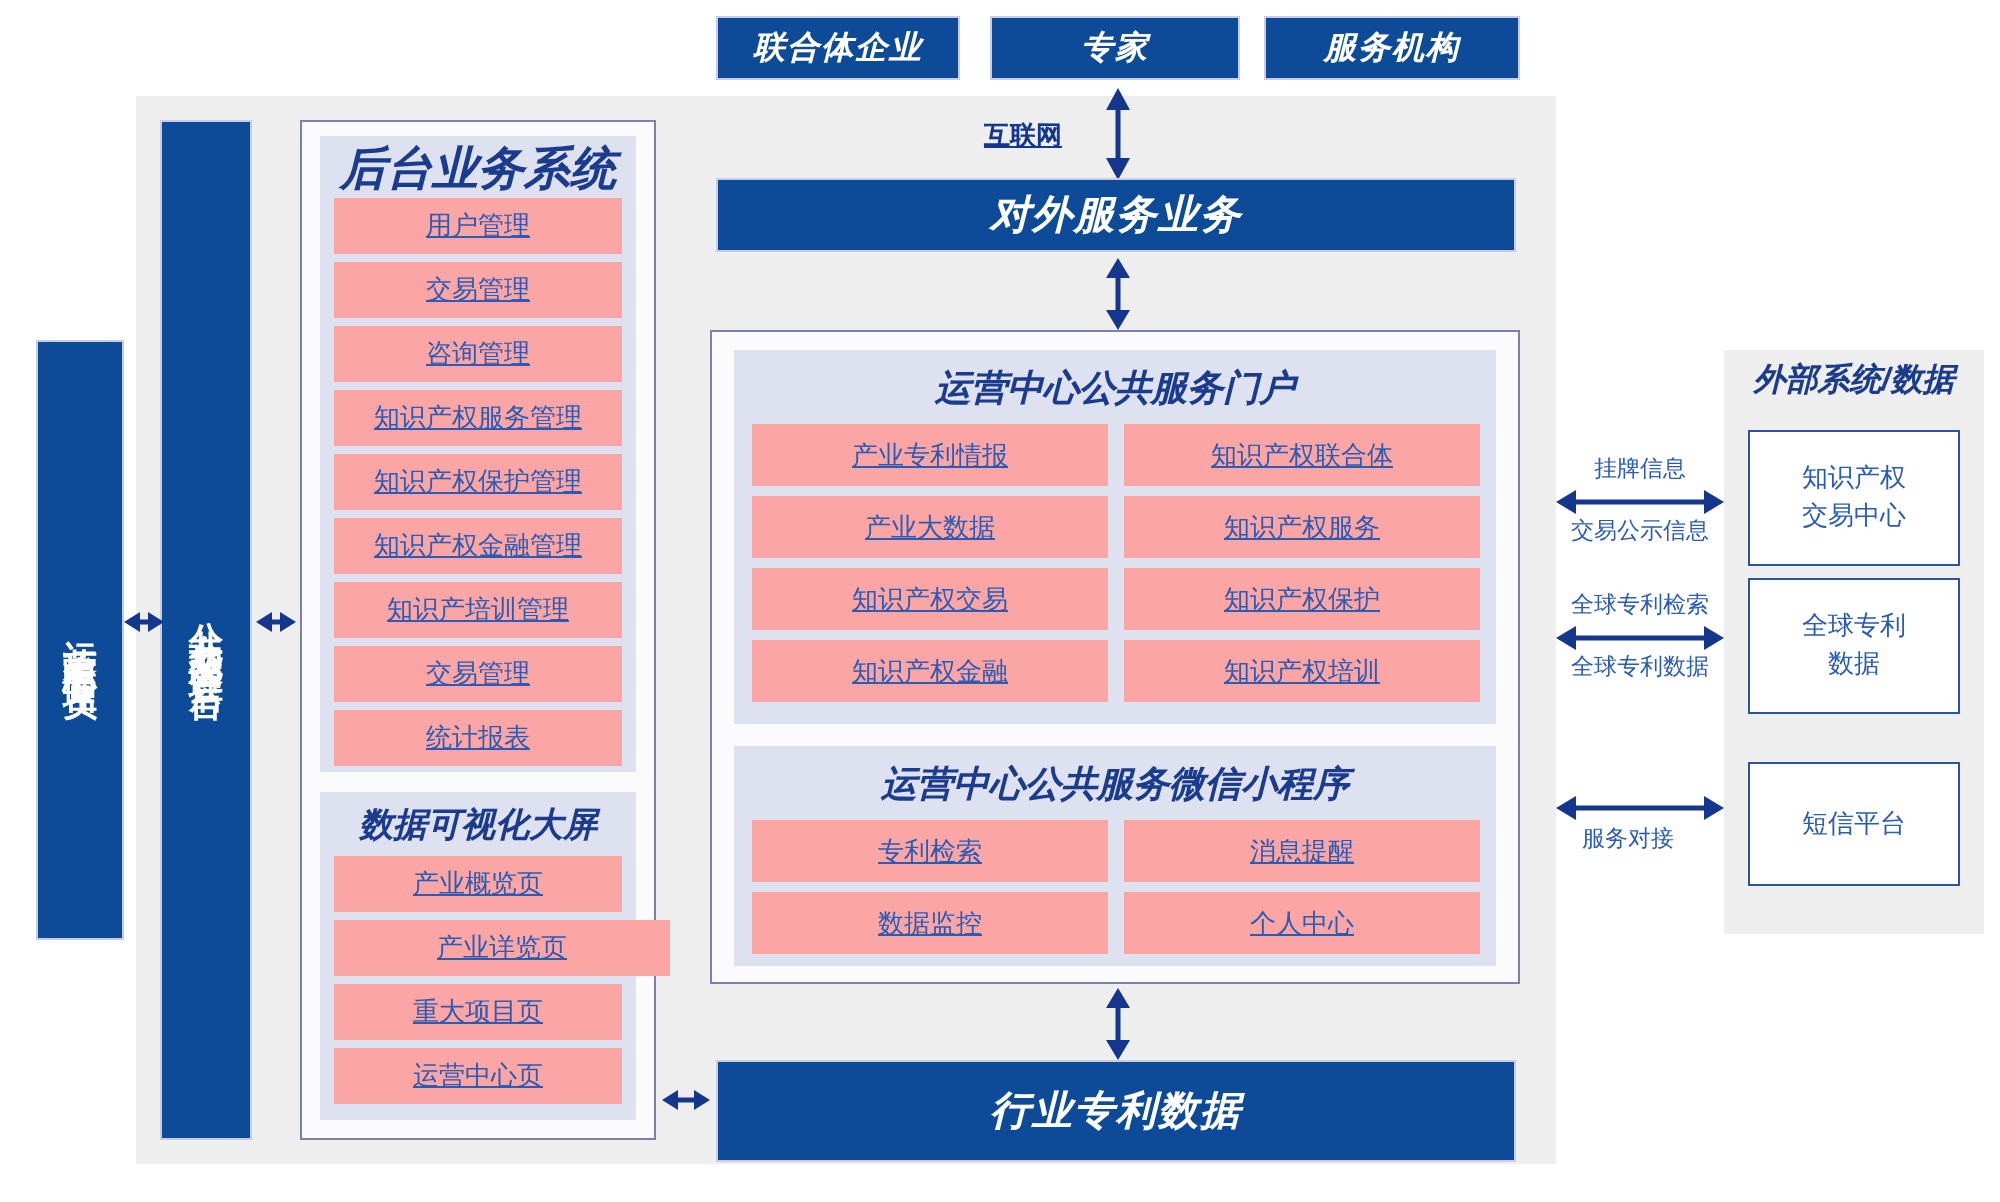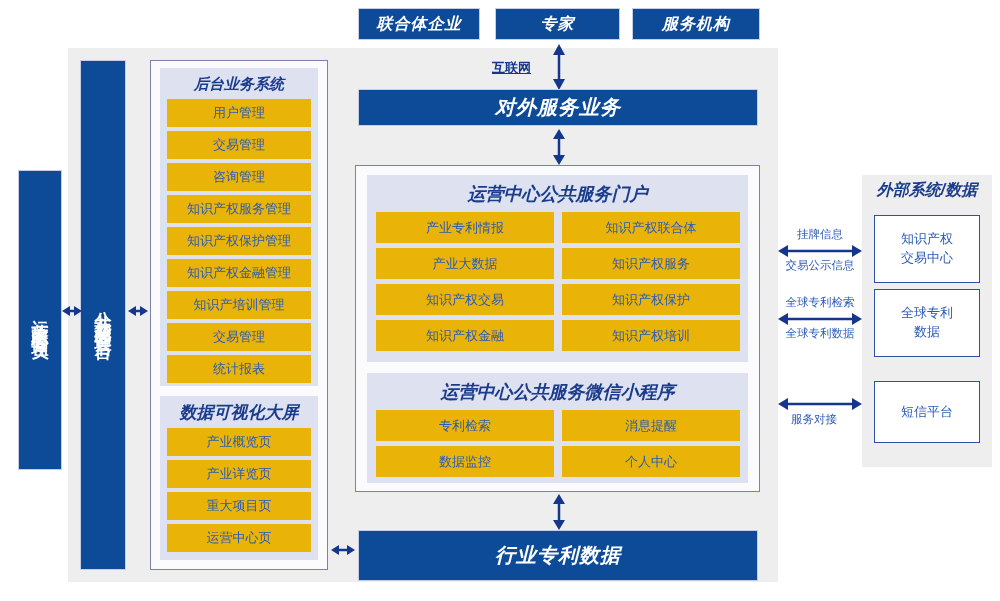--- a/index.html
+++ b/index.html
@@ -43,25 +43,26 @@
   }
   .subpanel { background: #dee1f0; }
   .subpanel-title {
     color: #1b3c8c;
     font-weight: bold;
     font-style: italic;
     text-align: center;
     display: flex; align-items: center; justify-content: center;
   }
   .cell {
-    background: #eab308;
+    background: #fca5a5;
     color: #2a5bb5;
     display: flex; align-items: center; justify-content: center;
     text-align: center;
     font-size: 13px;
+    text-decoration: underline;
   }
   .ext-box {
     background: #ffffff;
     border: 1px solid #2a53a3;
     color: #2a5bb5;
     display: flex; align-items: center; justify-content: center;
     text-align: center;
     font-size: 13px;
     line-height: 1.45;
   }
@@ -142,37 +143,37 @@
     <svg width="20" height="16" viewBox="0 0 20 16">
       <line x1="4" y1="8" x2="16" y2="8" stroke="#14368c" stroke-width="2.5"></line>
       <polygon points="0,8 8,3 8,13" fill="#14368c"></polygon>
       <polygon points="20,8 12,3 12,13" fill="#14368c"></polygon>
     </svg>
   </div>
 
   <div class="abs group" style="left:150px; top:60px; width:178px; height:510px;"></div>
 
   <div class="abs subpanel" style="left:160px; top:68px; width:158px; height:318px;"></div>
-  <div class="abs subpanel-title" style="left:160px; top:72px; width:158px; height:24px; font-size:15px;">后台业务系统</div>
+  <div class="abs subpanel-title" style="left:160px; top:72px; width:158px; height:24px; font-size:23px;">后台业务系统</div>
 
   <div class="abs cell" style="left:167px; top:99px; width:144px; height:28px;">用户管理</div>
   <div class="abs cell" style="left:167px; top:131px; width:144px; height:28px;">交易管理</div>
   <div class="abs cell" style="left:167px; top:163px; width:144px; height:28px;">咨询管理</div>
   <div class="abs cell" style="left:167px; top:195px; width:144px; height:28px;">知识产权服务管理</div>
   <div class="abs cell" style="left:167px; top:227px; width:144px; height:28px;">知识产权保护管理</div>
   <div class="abs cell" style="left:167px; top:259px; width:144px; height:28px;">知识产权金融管理</div>
   <div class="abs cell" style="left:167px; top:291px; width:144px; height:28px;">知识产培训管理</div>
   <div class="abs cell" style="left:167px; top:323px; width:144px; height:28px;">交易管理</div>
   <div class="abs cell" style="left:167px; top:355px; width:144px; height:28px;">统计报表</div>
 
   <div class="abs subpanel" style="left:160px; top:396px; width:158px; height:164px;"></div>
   <div class="abs subpanel-title" style="left:160px; top:400px; width:158px; height:24px; font-size:17px;">数据可视化大屏</div>
 
   <div class="abs cell" style="left:167px; top:428px; width:144px; height:28px;">产业概览页</div>
-  <div class="abs cell" style="left:167px; top:460px; width:144px; height:28px;">产业详览页</div>
+  <div class="abs cell" style="left:167px; top:460px; width:168px; height:28px;">产业详览页</div>
   <div class="abs cell" style="left:167px; top:492px; width:144px; height:28px;">重大项目页</div>
   <div class="abs cell" style="left:167px; top:524px; width:144px; height:28px;">运营中心页</div>
 
   <div class="abs group" style="left:355px; top:165px; width:405px; height:327px;"></div>
 
   <div class="abs subpanel" style="left:367px; top:175px; width:381px; height:187px;"></div>
   <div class="abs subpanel-title" style="left:367px; top:180px; width:381px; height:28px; font-size:18px;">运营中心公共服务门户</div>
 
   <div class="abs cell" style="left:376px; top:212px; width:178px; height:31px;">产业专利情报</div>
   <div class="abs cell" style="left:562px; top:212px; width:178px; height:31px;">知识产权联合体</div>

